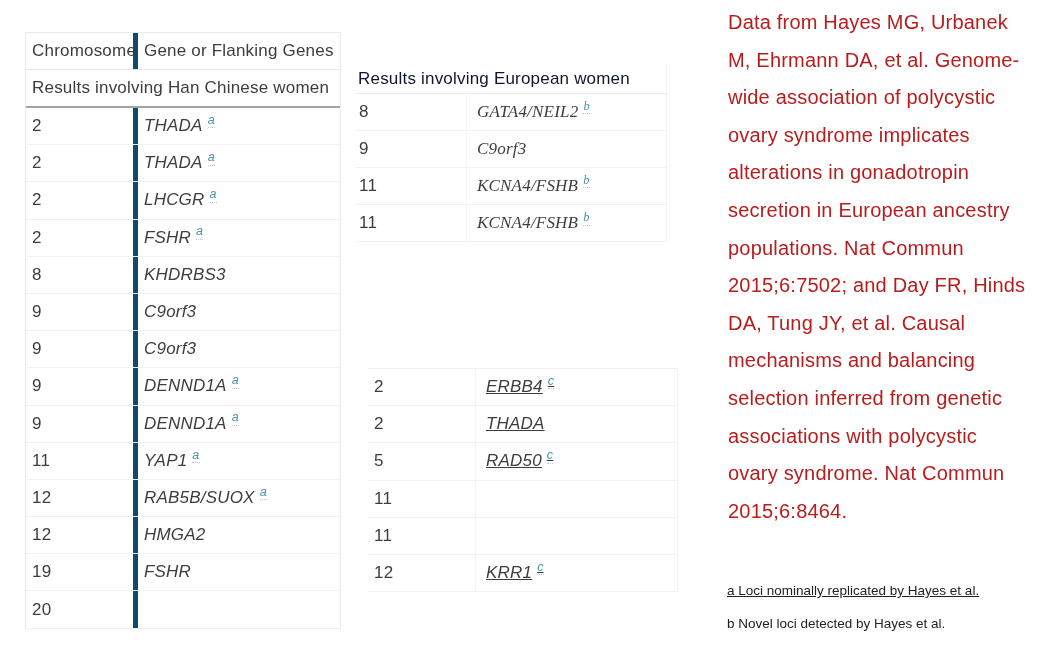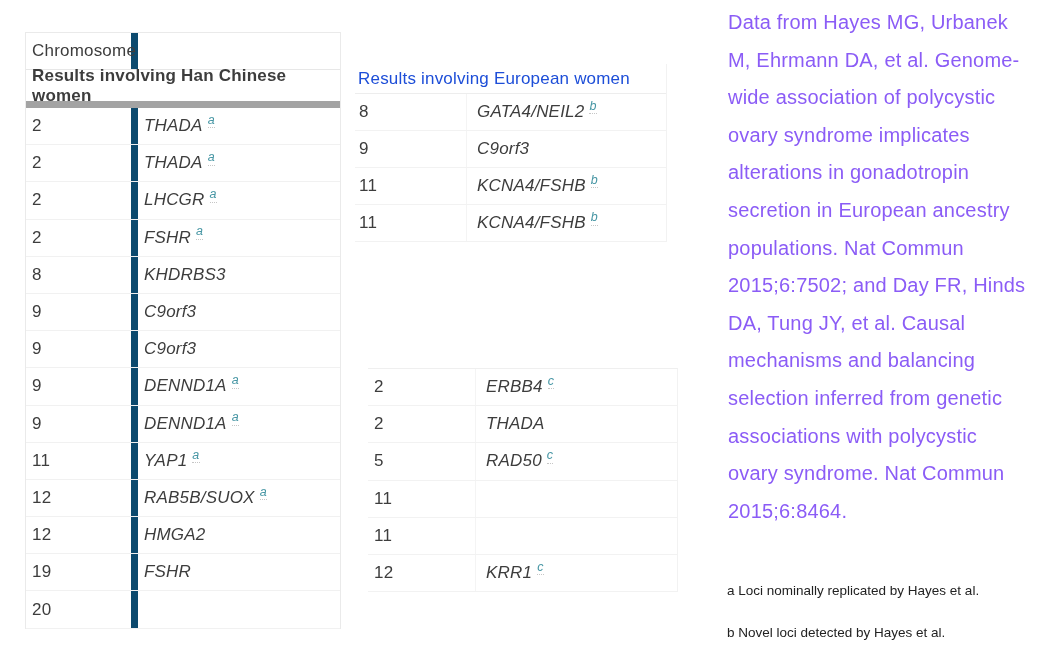--- a/index.html
+++ b/index.html
@@ -35,76 +35,77 @@
   }
   .sup:empty { display: none; }
 
   
   .tbl-left {
     position: absolute; left: 25px; top: 32px; width: 316px;
     border: 1px solid #eaeaea; border-bottom: none;
     box-sizing: border-box;
   }
   .tbl-left .thead { height: 37px; border-bottom: 1px solid #e7e7e7; }
-  .tbl-left .thead .chr, .tbl-left .row .chr { border-right: 7px solid #0c4a6e; }
-  .tbl-left .section { height: 38px; border-bottom: 7px solid #a3a3a3; font-weight: bold; }
+  .tbl-left .thead .chr, .tbl-left .row .chr { border-right: 5px solid #0c4a6e; }
+  .tbl-left .section { height: 38px; border-bottom: 2px solid #a3a3a3; }
   .tbl-left .section .td { padding-left: 6px; }
   .tbl-left .row { height: 37.2px; border-bottom: 1px solid #f1f1f1; }
 
   
   .tbl-eu {
     position: absolute; left: 355px; top: 64px; width: 312px;
     box-sizing: border-box;
     border-right: 1px solid #f2f2f2;
   }
   .eu-head {
     height: 29px; display: flex; align-items: center;
-    font-size: 17px; color: #1d4ed8; letter-spacing: 0.2px;
+    font-size: 17px; color: #0f172a; letter-spacing: 0.2px;
     padding-left: 3px;
     border-bottom: 1px solid #ededed;
   }
   .tbl-eu .row { height: 37.1px; border-bottom: 1px solid #f2f2f2; }
   .tbl-eu .chr { width: 112px; padding-left: 4px; border-right: 1px solid #f4f4f4; }
-  .tbl-eu .gene { padding-left: 10px; }
+  .tbl-eu .gene { padding-left: 10px; font-family: Liberation Serif, serif; }
 
   
   .tbl-day {
     position: absolute; left: 368px; top: 368px; width: 310px;
     box-sizing: border-box;
     border-top: 1px solid #efefef;
     border-right: 1px solid #f2f2f2;
   }
   .tbl-day .row { height: 37.2px; border-bottom: 1px solid #f2f2f2; }
   .tbl-day .chr { width: 108px; padding-left: 6px; border-right: 1px solid #f4f4f4; }
-  .tbl-day .gene { padding-left: 10px; }
+  .tbl-day .gene { padding-left: 10px; text-decoration: underline; }
 
   
   .citation {
     position: absolute; left: 728px; top: 4px; width: 324px;
     font-size: 20px; line-height: 37.6px;
-    color: #8b5cf6;
+    color: #b91c1c;
     letter-spacing: 0.2px;
     white-space: pre-line;
   }
   .footnotes {
     position: absolute; left: 727px; top: 582px; width: 324px;
     color: #222222;
     font-size: 13.5px; line-height: 18px;
   }
-  .footnote-1 { margin-bottom: 24px; }
+  .footnote-1 { margin-bottom: 15px; text-decoration: underline; }
   .footnote-2 { margin-bottom: 32px; }
 </style>
 </head>
 <body>
 
 <div class="stage">
 
   <div class="tbl-left">
     <div class="tr thead">
       <div class="td chr">Chromosome</div>
+      <div class="td gene">Gene or Flanking Genes</div>
     </div>
     <div class="tr section">
       <div class="td">Results involving Han Chinese women</div>
     </div>
 
     <div class="tr row">
       <div class="td chr">2</div>
       <div class="td gene">
           <span class="gname">THADA</span>
           <span class="sup">a</span>

